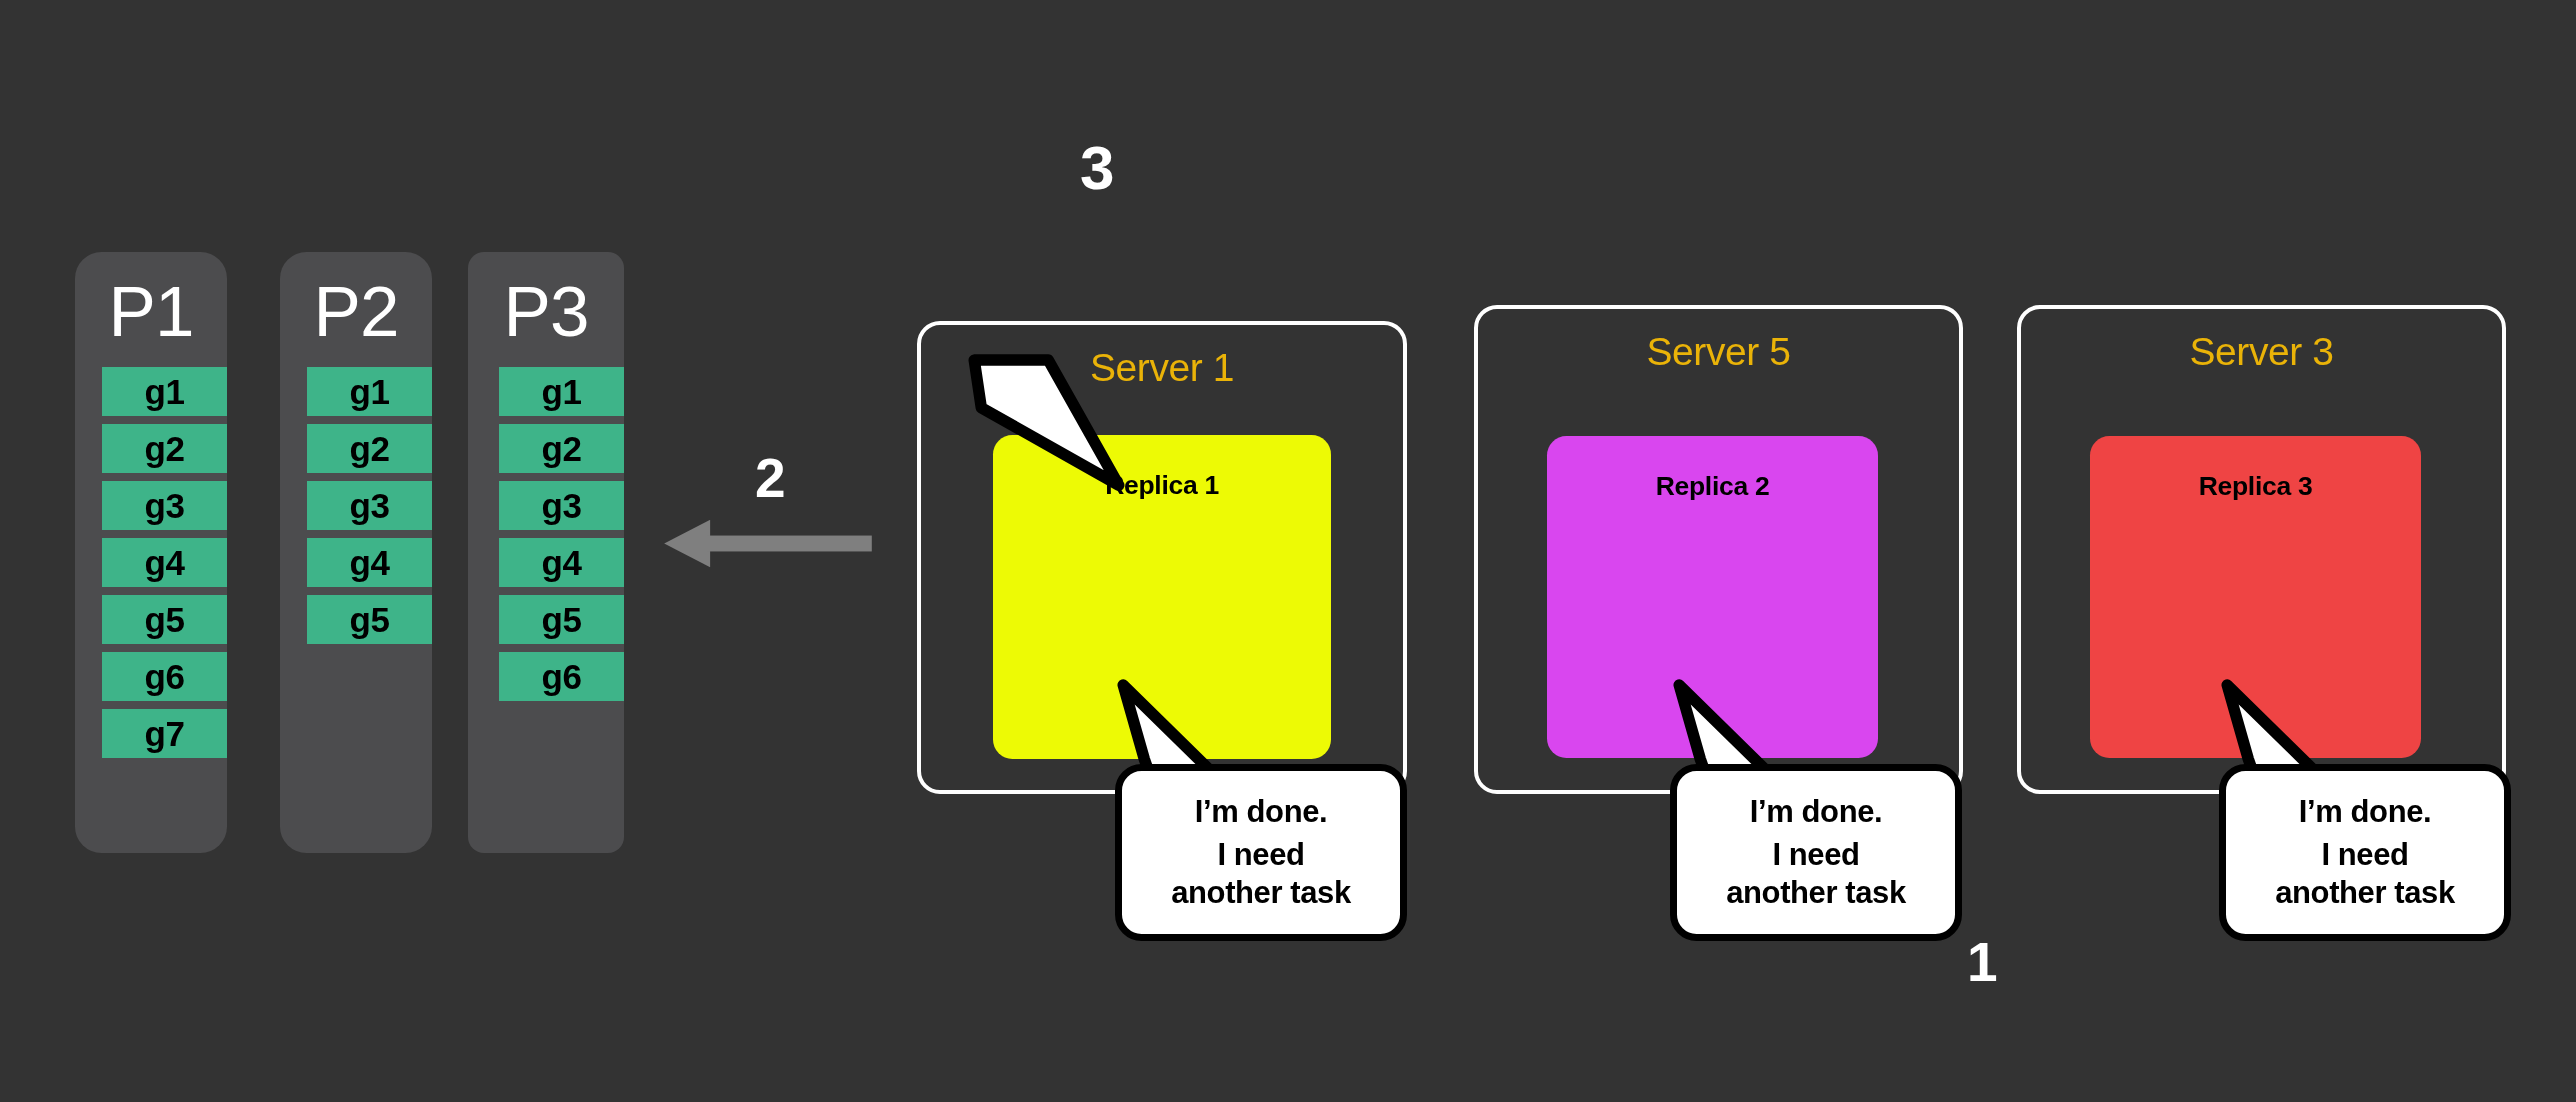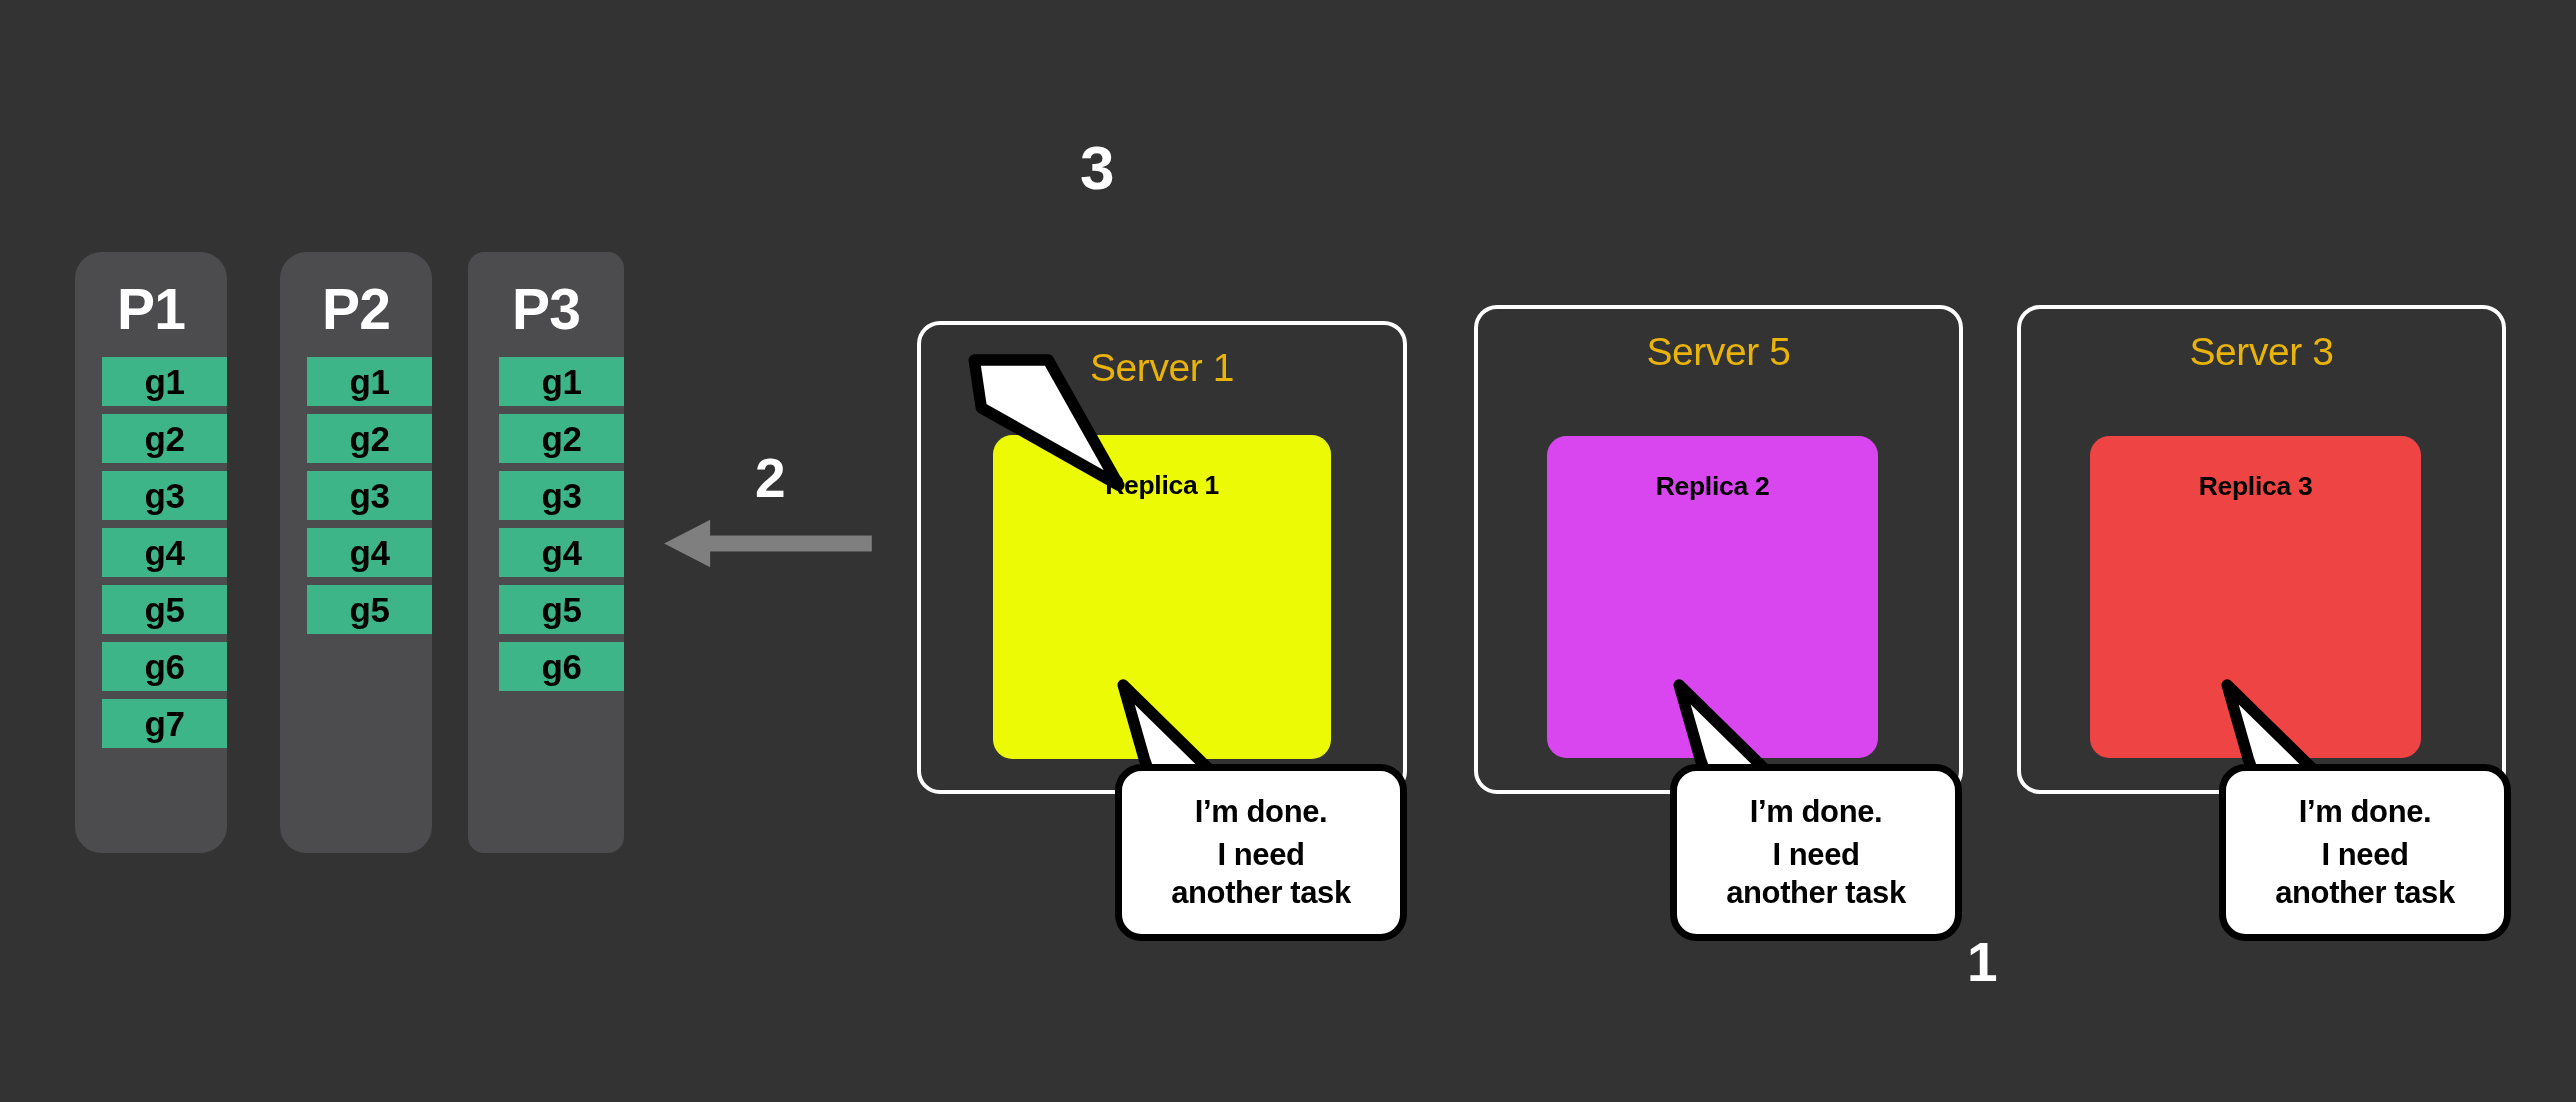--- a/index.html
+++ b/index.html
@@ -22,27 +22,26 @@
     background: #4c4c4e;
     border-radius: 26.5px;
     box-sizing: border-box;
     display: flex;
     flex-direction: column;
     align-items: center;
     padding-top: 19.4px;
   }
   .partition-title {
     color: #ffffff;
-    font-size: 57px;
-    font-weight: 700;
+    font-size: 71px;
+    font-weight: 400;
     line-height: 1.15;
     letter-spacing: -0.9px;
     margin-bottom: 14px;
     user-select: none;
-    margin-top: 6px;
   }
   .chunk-list {
     display: flex;
     flex-direction: column;
     width: 100%;
     align-items: flex-end;
     gap: 8px;
   }
   .chunk {
     width: 125px;

